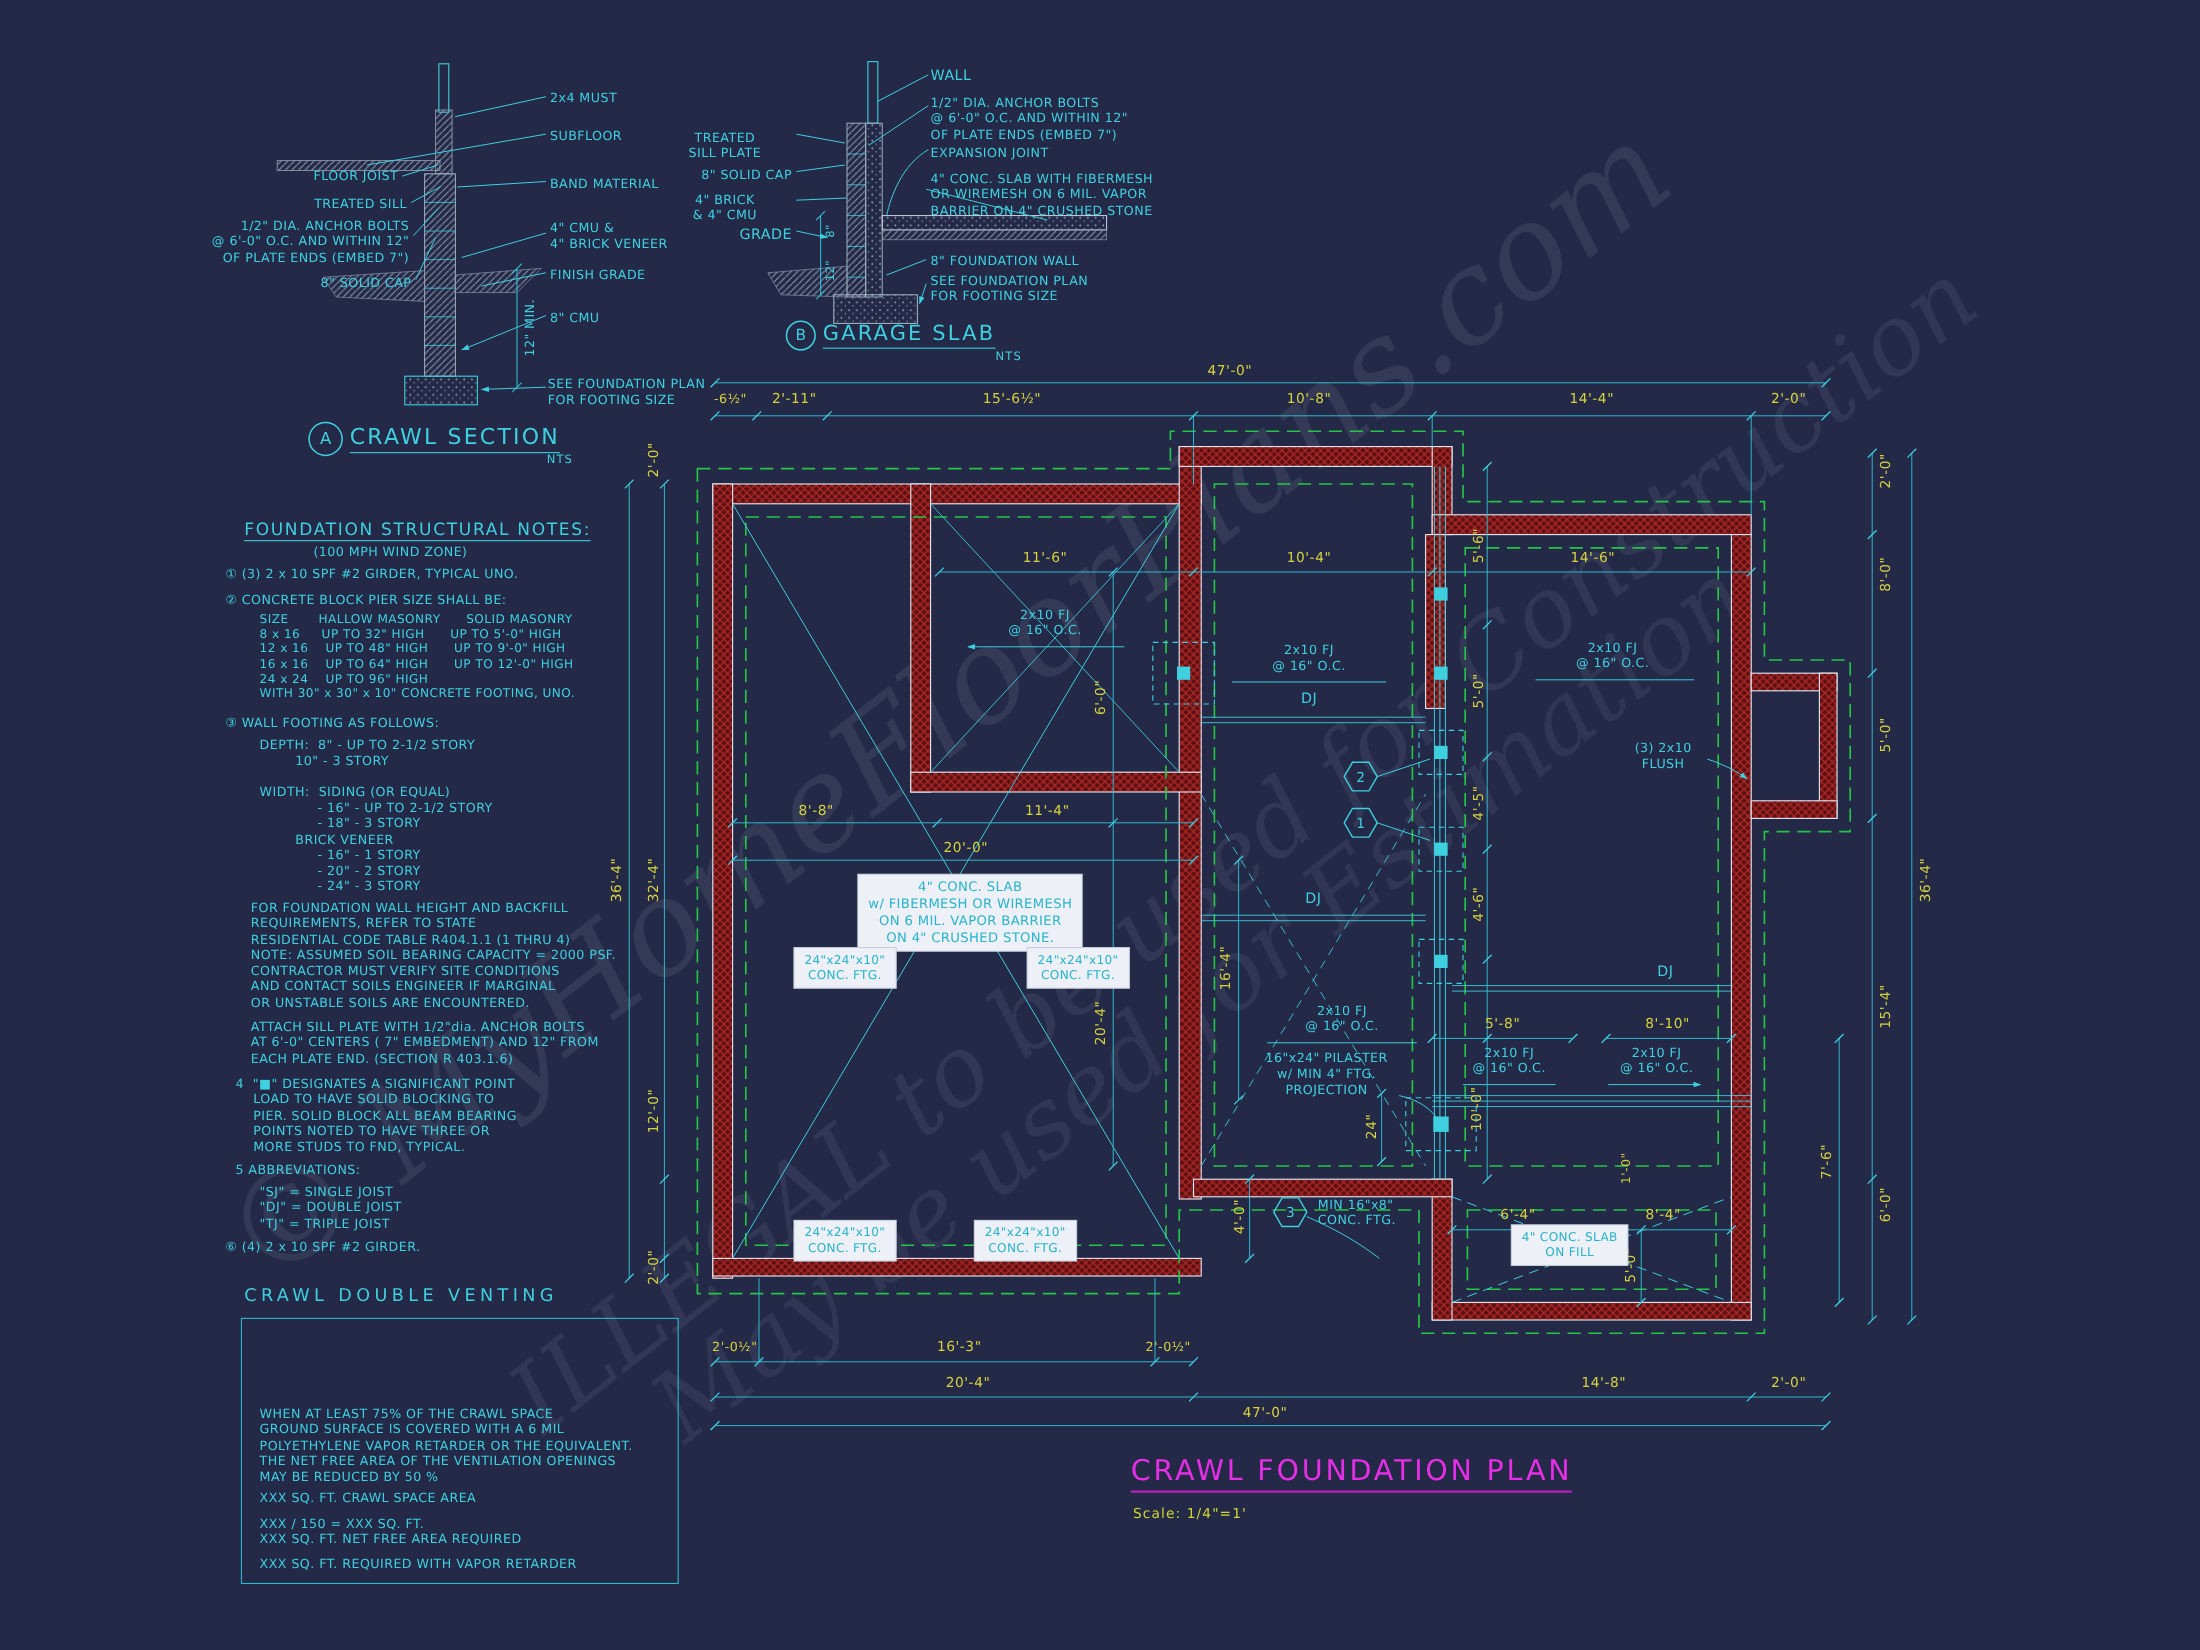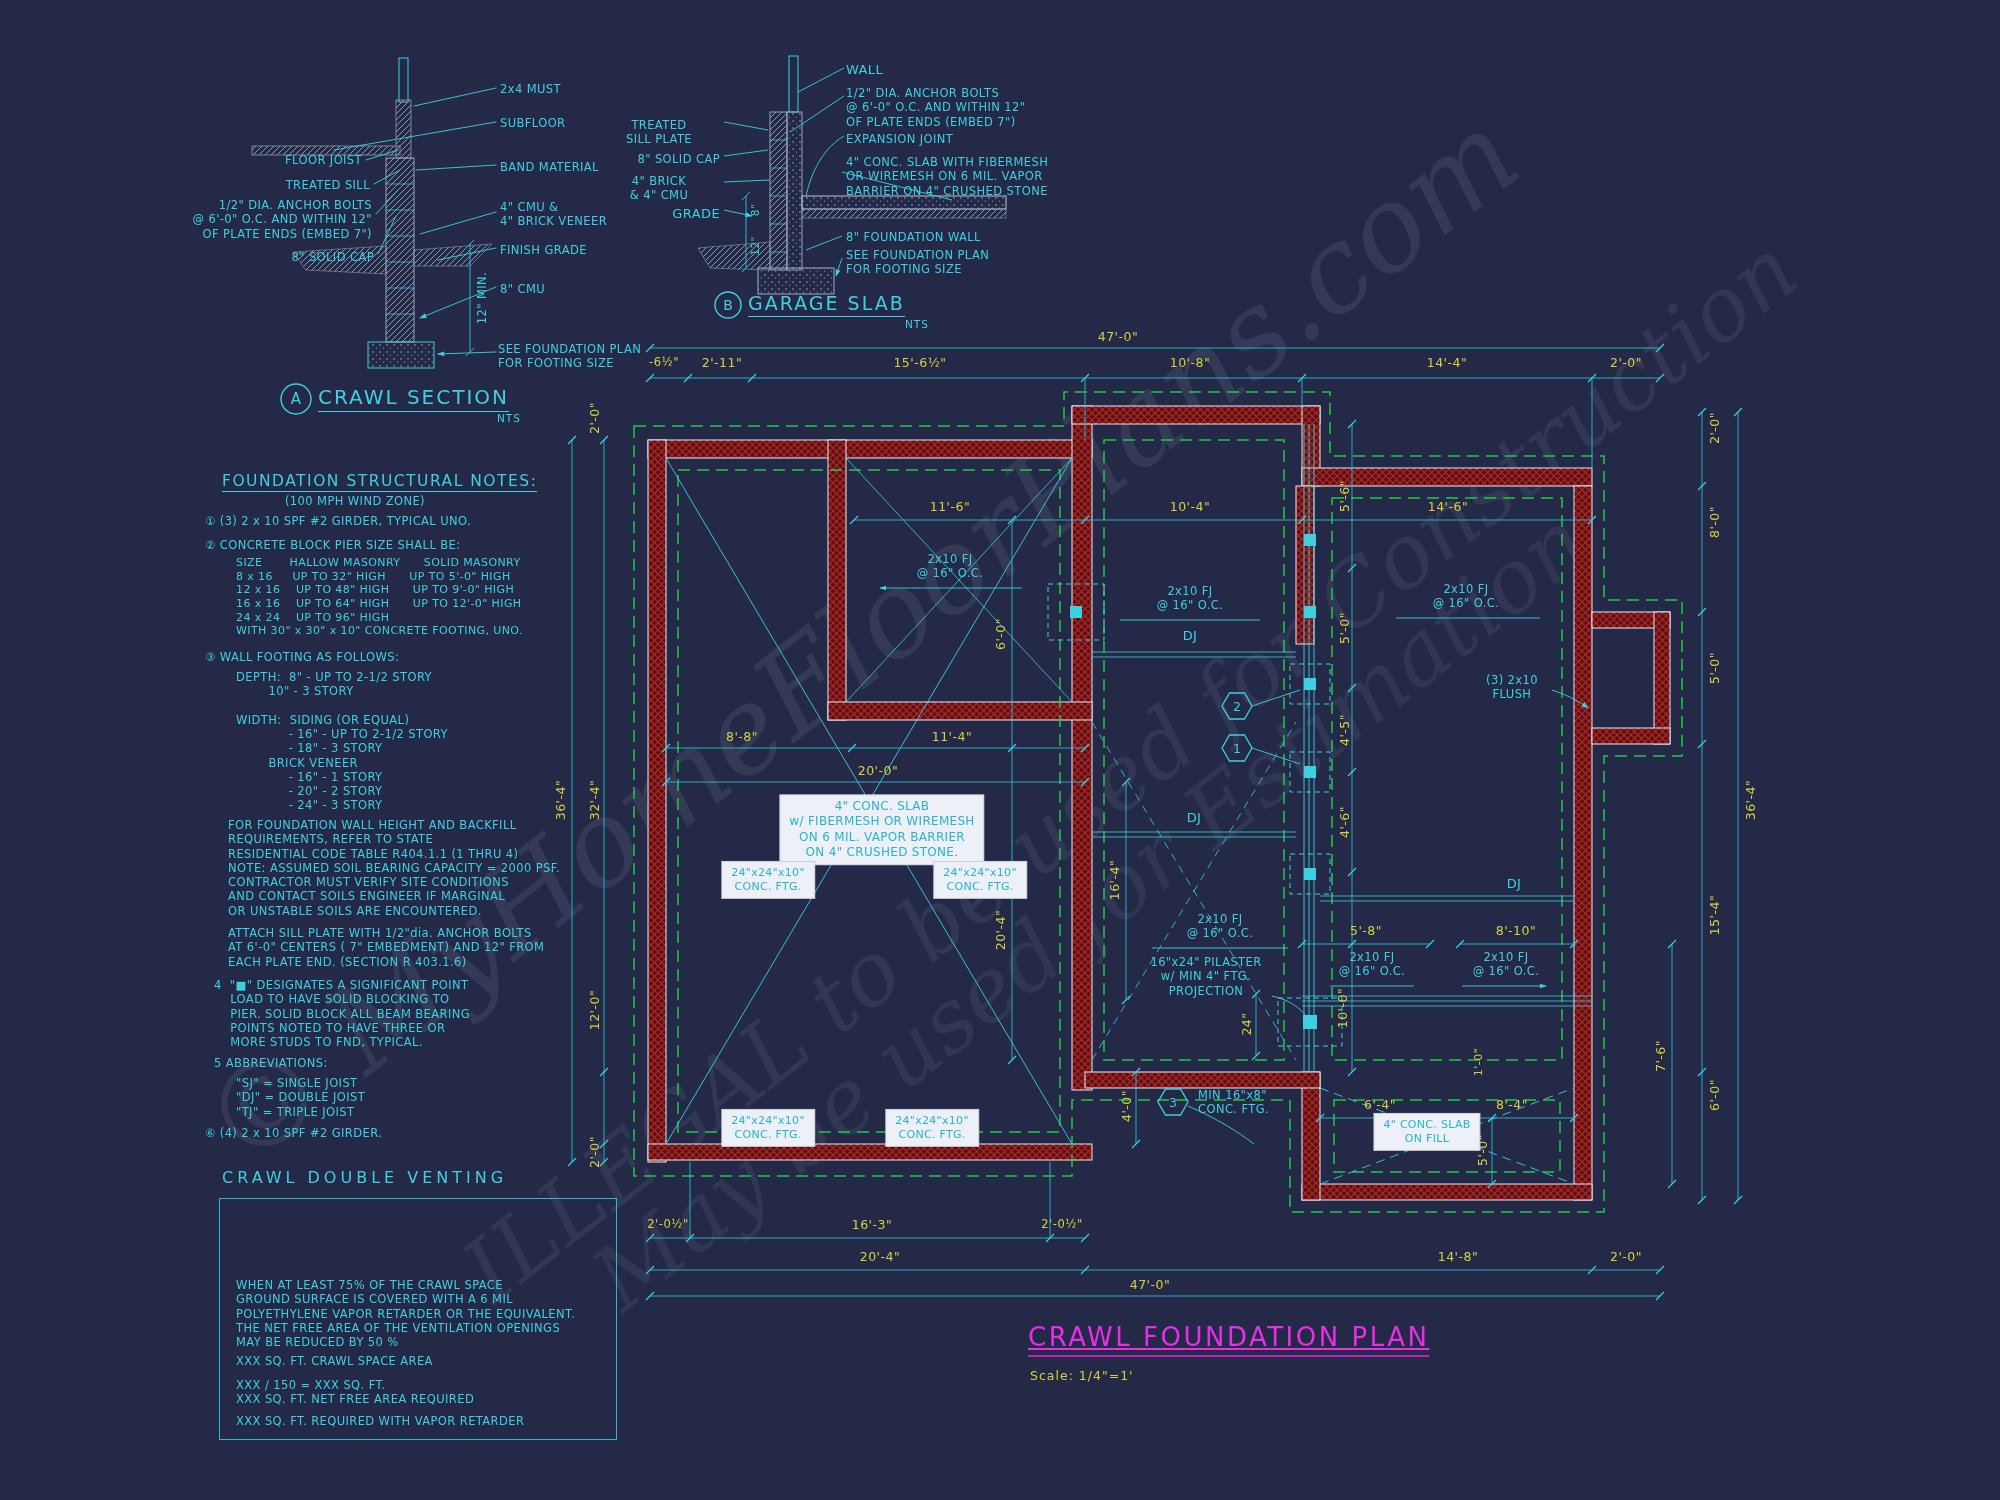--- a/index.html
+++ b/index.html
@@ -367,16 +367,16 @@
 CONC. FTG.</div>
   <div class="box" style="left:980px;top:880px;font-size:11px;">24"x24"x10"
 CONC. FTG.</div>
   <div class="box" style="left:768px;top:1128px;font-size:11px;">24"x24"x10"
 CONC. FTG.</div>
   <div class="box" style="left:932px;top:1128px;font-size:11px;">24"x24"x10"
 CONC. FTG.</div>
   <div class="box" style="left:1427px;top:1132px;font-size:11px;">4" CONC. SLAB
 ON FILL</div>
 
-  <div class="ptitle" style="left:1028px;top:1322px;text-decoration:underline;">CRAWL FOUNDATION PLAN</div>
+  <div class="ptitle" style="left:1028px;top:1322px;">CRAWL FOUNDATION PLAN</div>
   <div class="pscale" style="left:1030px;top:1368px;">Scale: 1/4"=1'</div>
 
 </div>
 
 </body></html>

